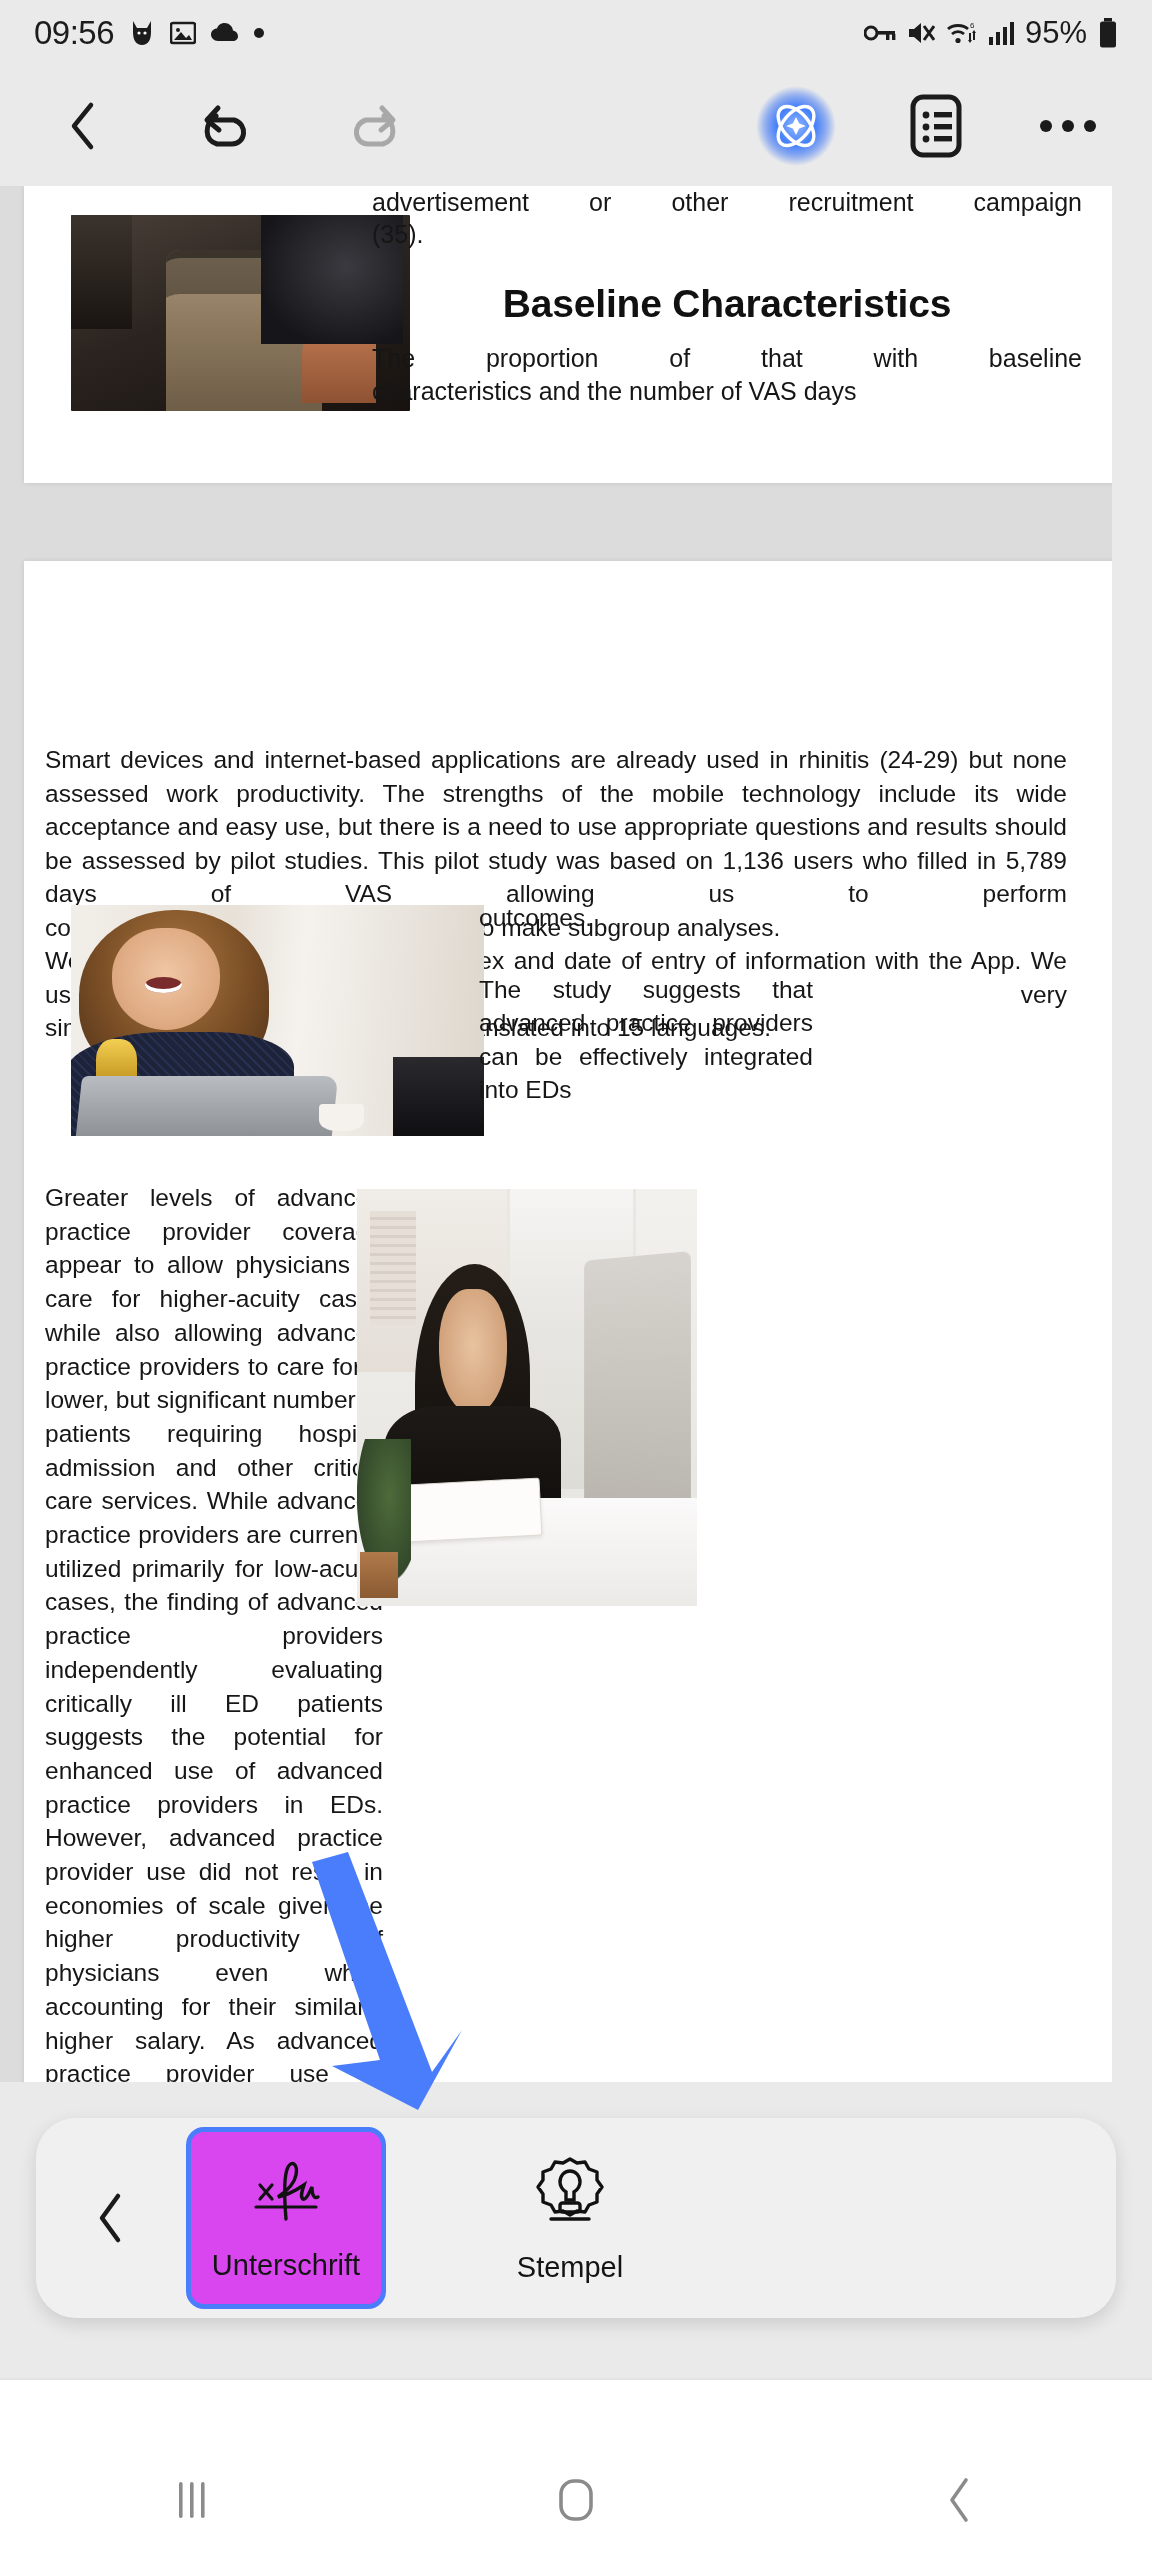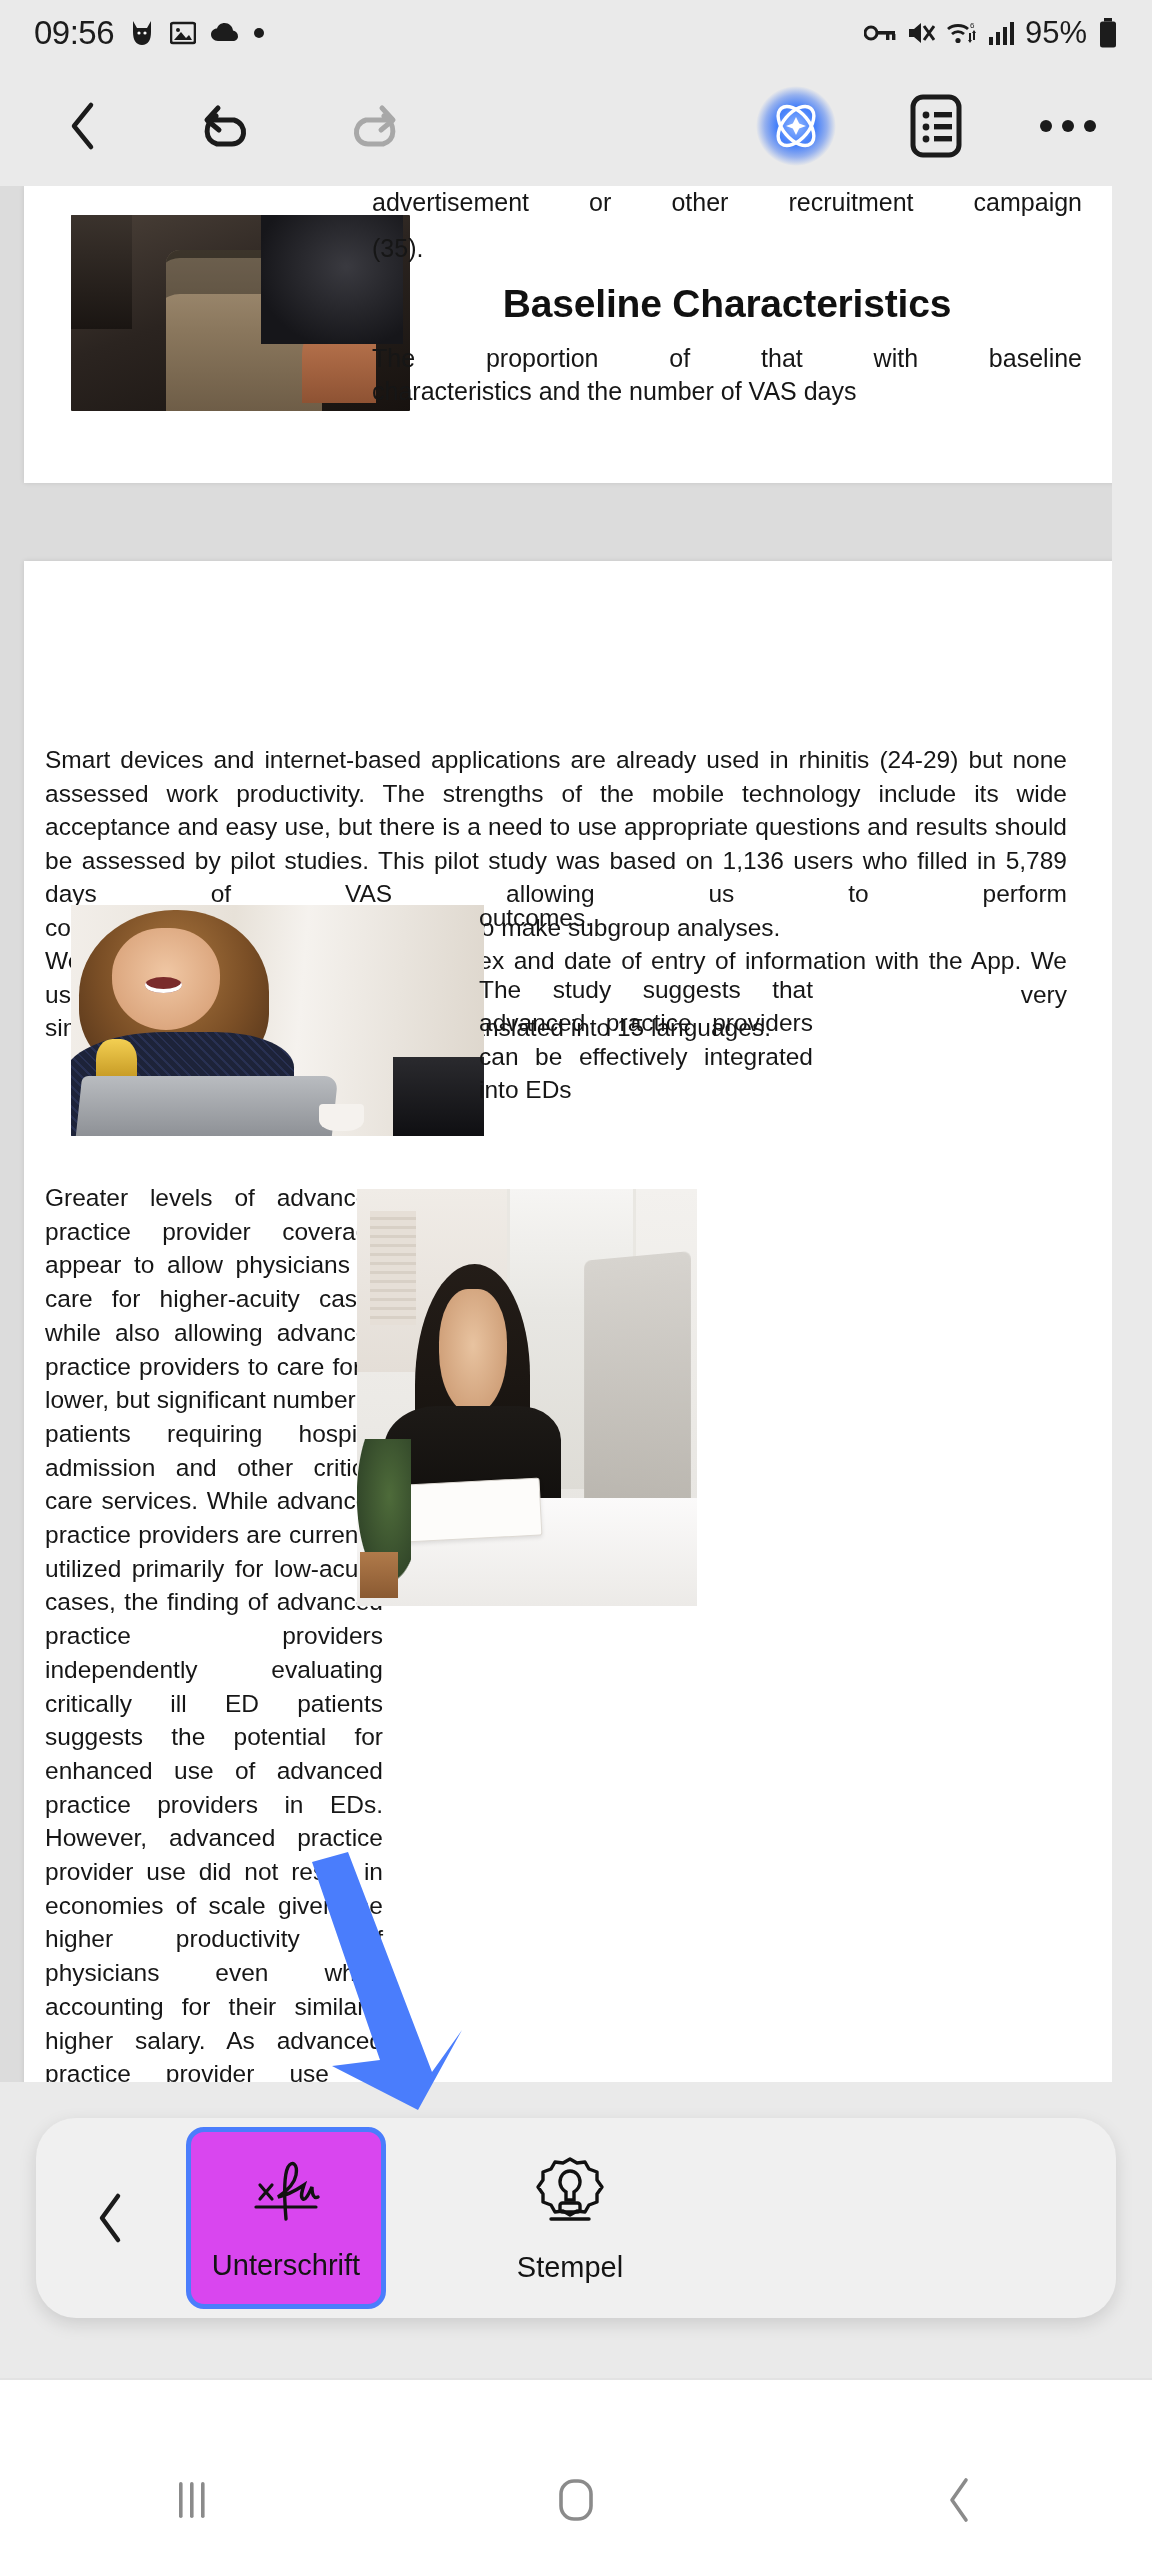--- a/index.html
+++ b/index.html
@@ -49,24 +49,24 @@
   
   .p1-img {
     position: absolute; left: 47px; top: 29px; width: 339px; height: 196px;
     overflow: hidden; border-radius: 1px;
   }
   .p1-right { position: absolute; left: 348px; top: 0px; width: 710px; }
   .p1-line {
     font-size: 25px; line-height: 32px; color: #161616;
     text-align: justify; text-align-last: justify;
   }
-  .p1-line.nj { text-align: left; text-align-last: left; margin-top: 14px; }
+  .p1-line.nj { text-align: left; text-align-last: left; }
   .p1-head {
     font-size: 39px; font-weight: bold; color: #111; text-align: center;
-    margin: 18px 0 16px 0; letter-spacing: -0.2px;
+    margin: 32px 0 16px 0; letter-spacing: -0.2px;
   }
   .p1-body { font-size: 25px; line-height: 33px; color: #161616; text-align: justify; }
   .para {
     font-size: 24.5px; line-height: 33.5px; color: #161616;
     text-align: justify; text-align-last: justify;
   }
   .para .lastline { text-align: left; text-align-last: left; display: block; }
   .p2-top { position: absolute; left: 21px; top: 182px; width: 1022px; }
   .p2-top p { margin: 0; }
 

